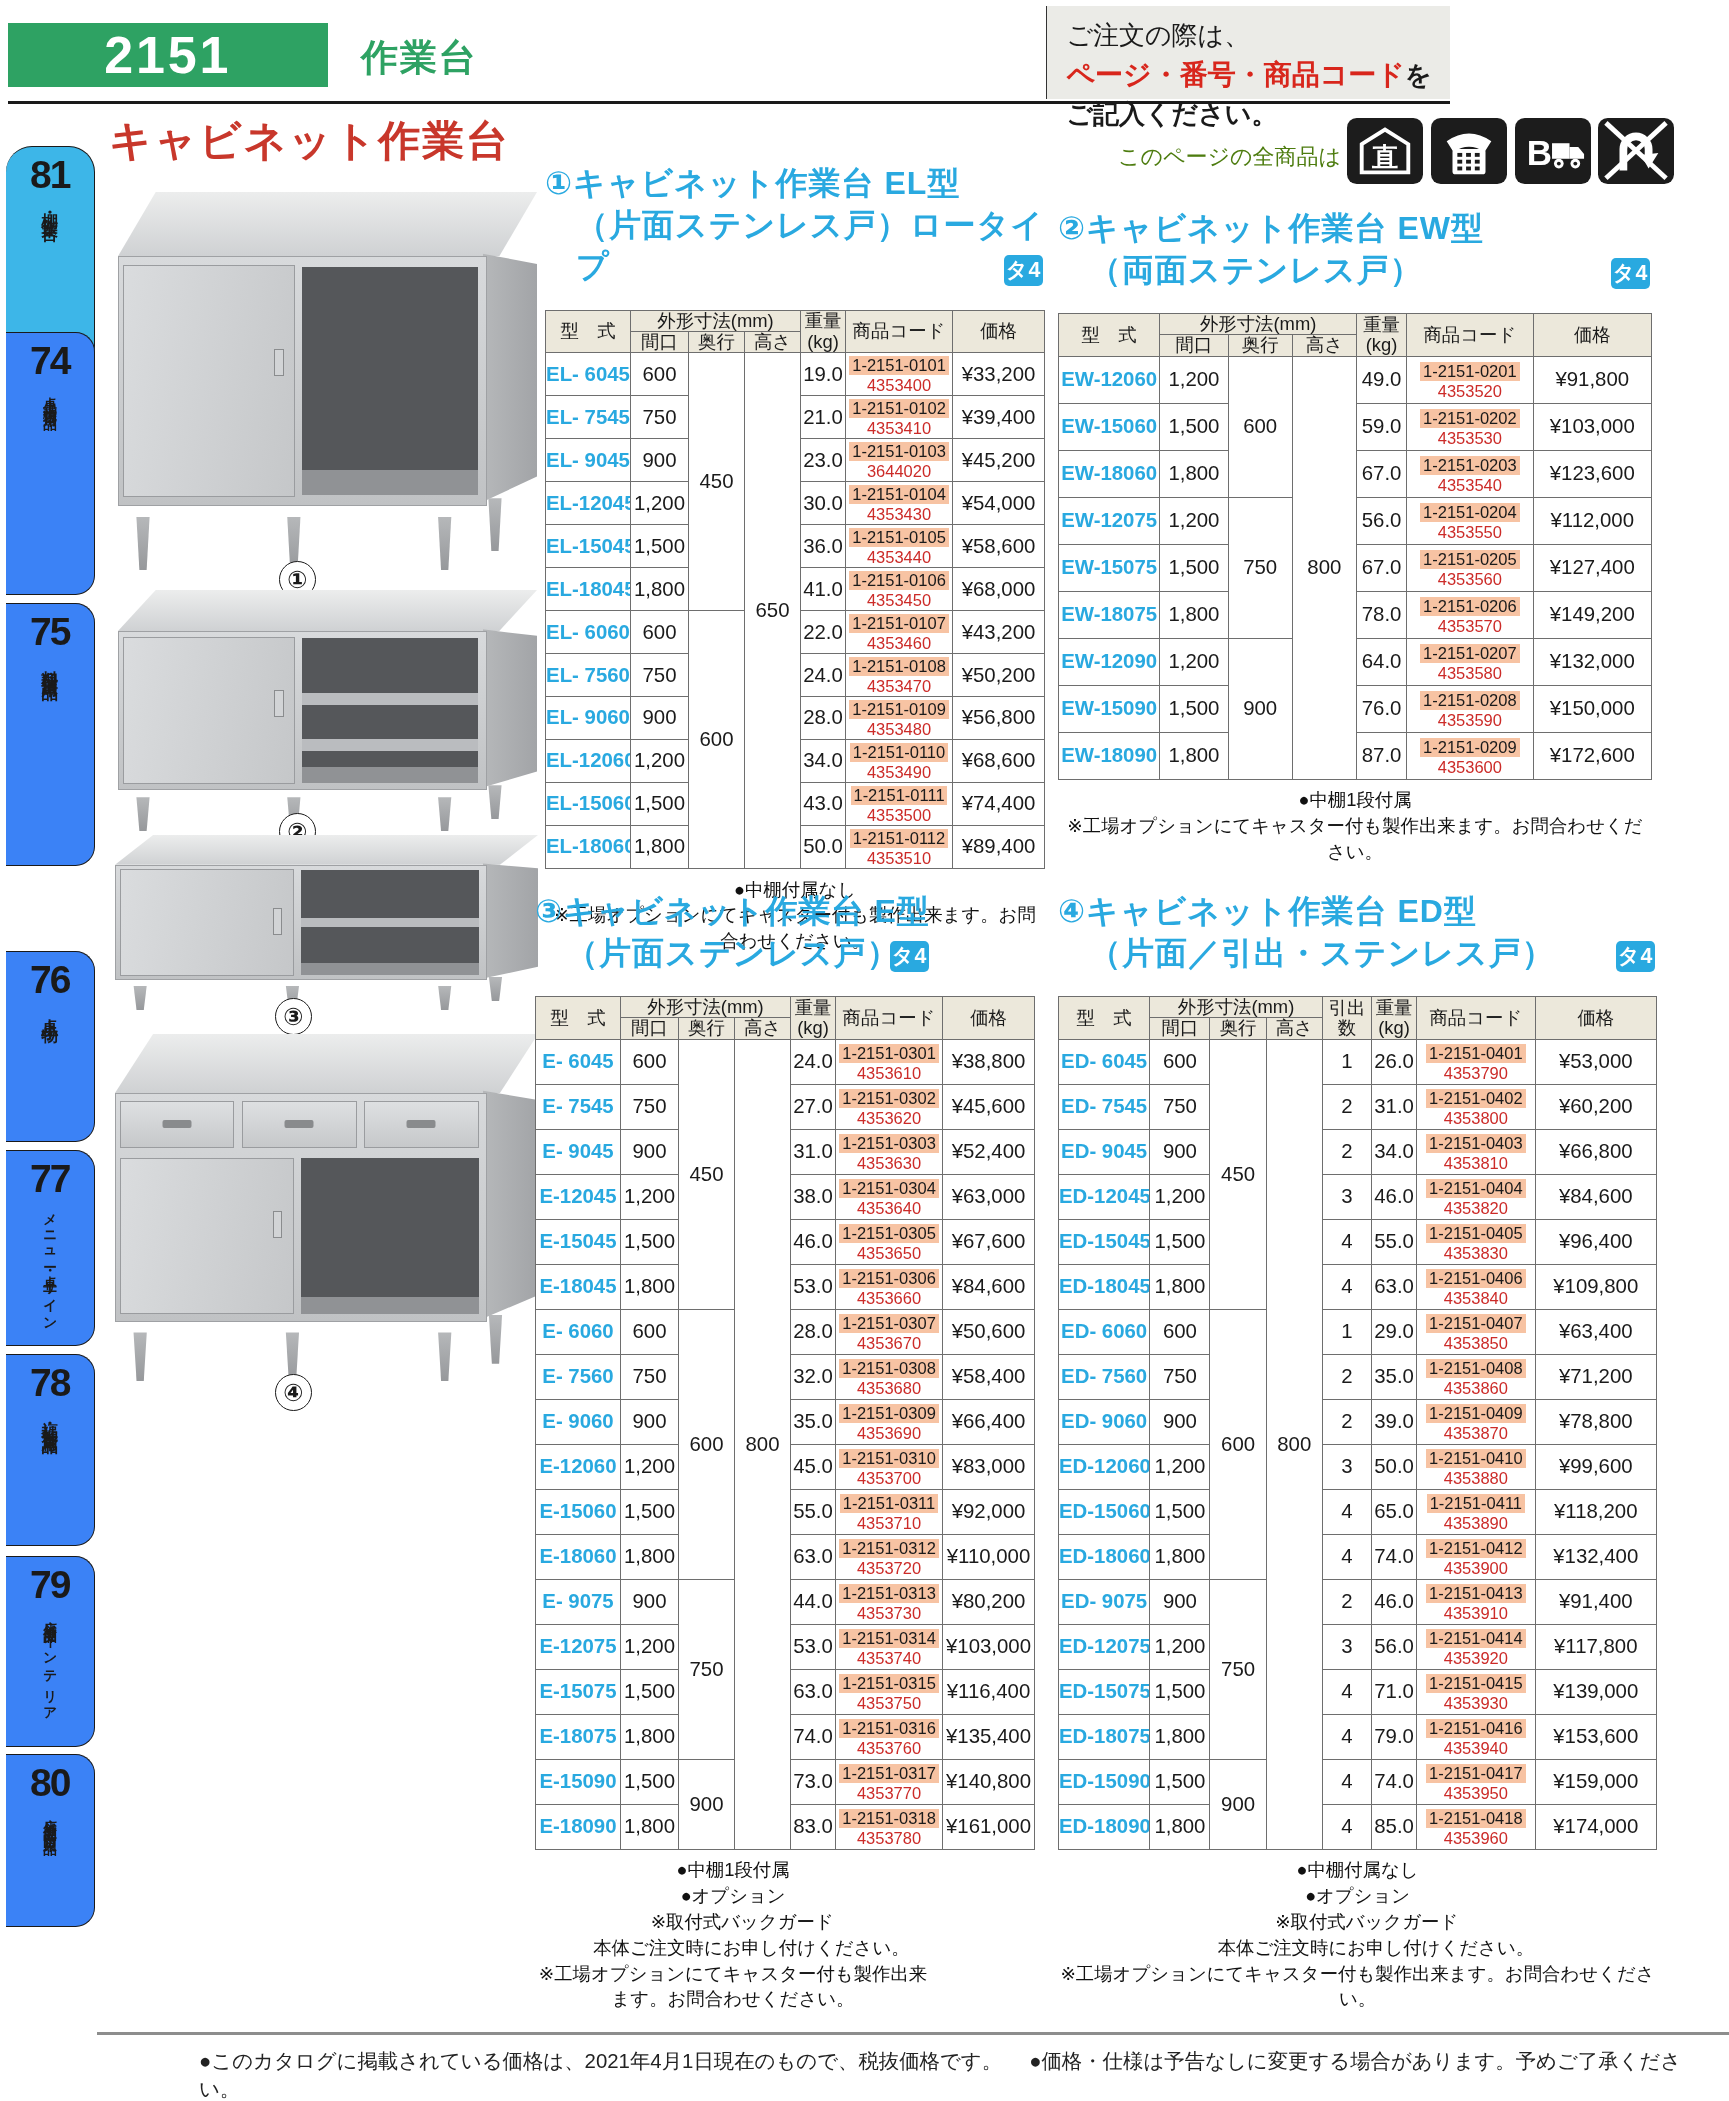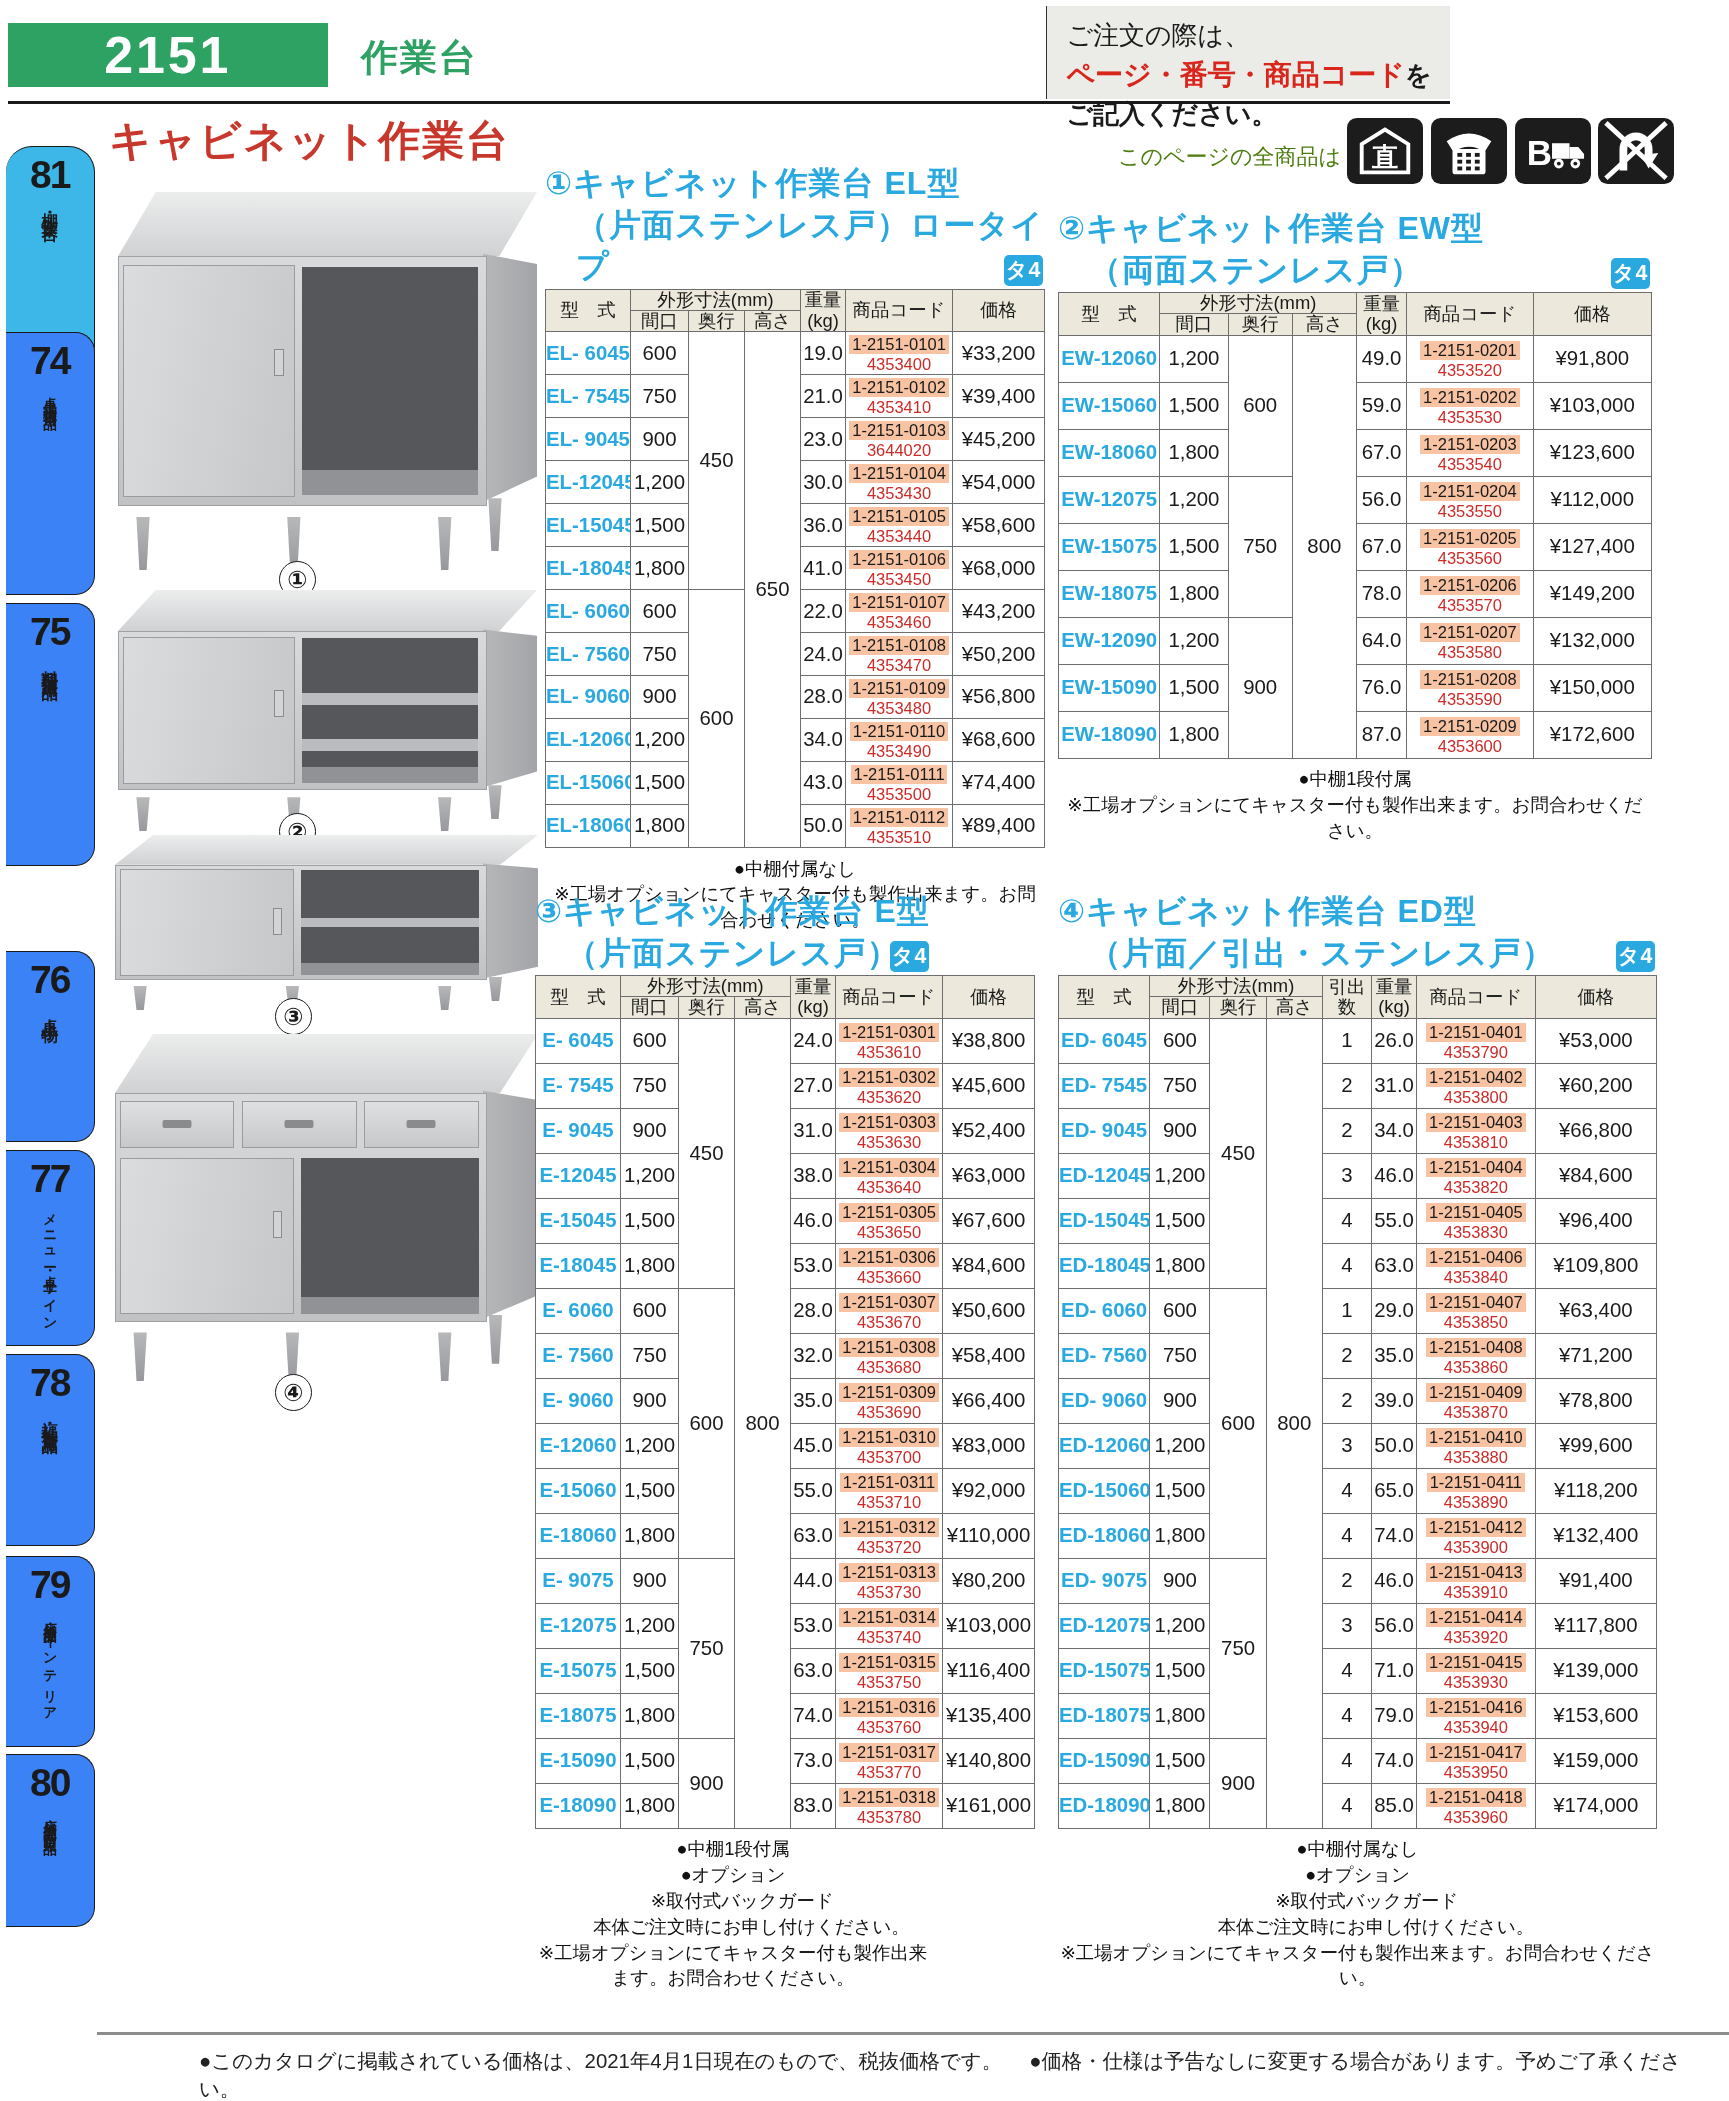--- a/index.html
+++ b/index.html
@@ -44,21 +44,21 @@
   .cab .drawer{position:absolute;background:linear-gradient(#dee0e2,#c6c8ca);border:1px solid #9a9c9f;box-sizing:border-box;}
   .cab .dhandle{position:absolute;width:29px;height:7.8px;background:#898b8d;border-radius:1.9px;}
   .figno{position:absolute;width:35px;height:35px;border:1.9px solid #1a1a1a;border-radius:50%;background:#fff;
        font-size:24px;font-weight:bold;display:flex;align-items:center;justify-content:center;}
   
   .tblock{position:absolute;}
   .ttitle{position:relative;font-size:32px;font-weight:bold;color:var(--blue,#29a9e0);line-height:1.3;letter-spacing:1px;}
   .ttitle .line2{padding-left:31px;display:block;}
   .badge{position:absolute;right:1.9px;bottom:1.9px;width:39px;height:31px;background:var(--blue,#29a9e0);
        color:#fff;font-size:21.3px;font-weight:bold;border-radius:4.9px;display:flex;align-items:center;justify-content:center;}
-  table.cat{border-collapse:collapse;table-layout:fixed;margin-top:1px;border:1.9px solid #4c4c4c;width:100%;padding-left:9px;}
+  table.cat{border-collapse:collapse;table-layout:fixed;margin-top:22px;border:1.9px solid #4c4c4c;width:100%;padding-left:9px;}
   table.cat th,table.cat td{border:1px solid #6e6e6e;text-align:center;vertical-align:middle;padding:0;overflow:hidden;}
   table.cat thead th{background:#ece8db;font-size:18.4px;font-weight:500;line-height:1.1;}
   table.cat td{font-size:20.4px;background:#fff;}
   td.model{color:var(--blue,#29a9e0);font-weight:bold;white-space:pre;font-size:20.4px;}
   .code1{display:inline-block;background:var(--codebg,#f7c3a3);color:#1a1a1a;font-size:16.5px;line-height:1.15;padding:0 2.9px;}
   .code2{color:var(--codered,#cc2b28);font-size:16.5px;line-height:1.15;}
   #tb1 td{height:41px;} #tb2 td{height:46px;} #tb3 td,#tb4 td{height:44px;}
   .tnotes{margin-top:7.8px;font-size:18.4px;line-height:1.4;white-space:pre-wrap;color:#111;text-align:center;}
   
   .footer-rule{position:absolute;left:97px;top:2032px;width:1632px;height:2.9px;background:#8d8d8d;}

